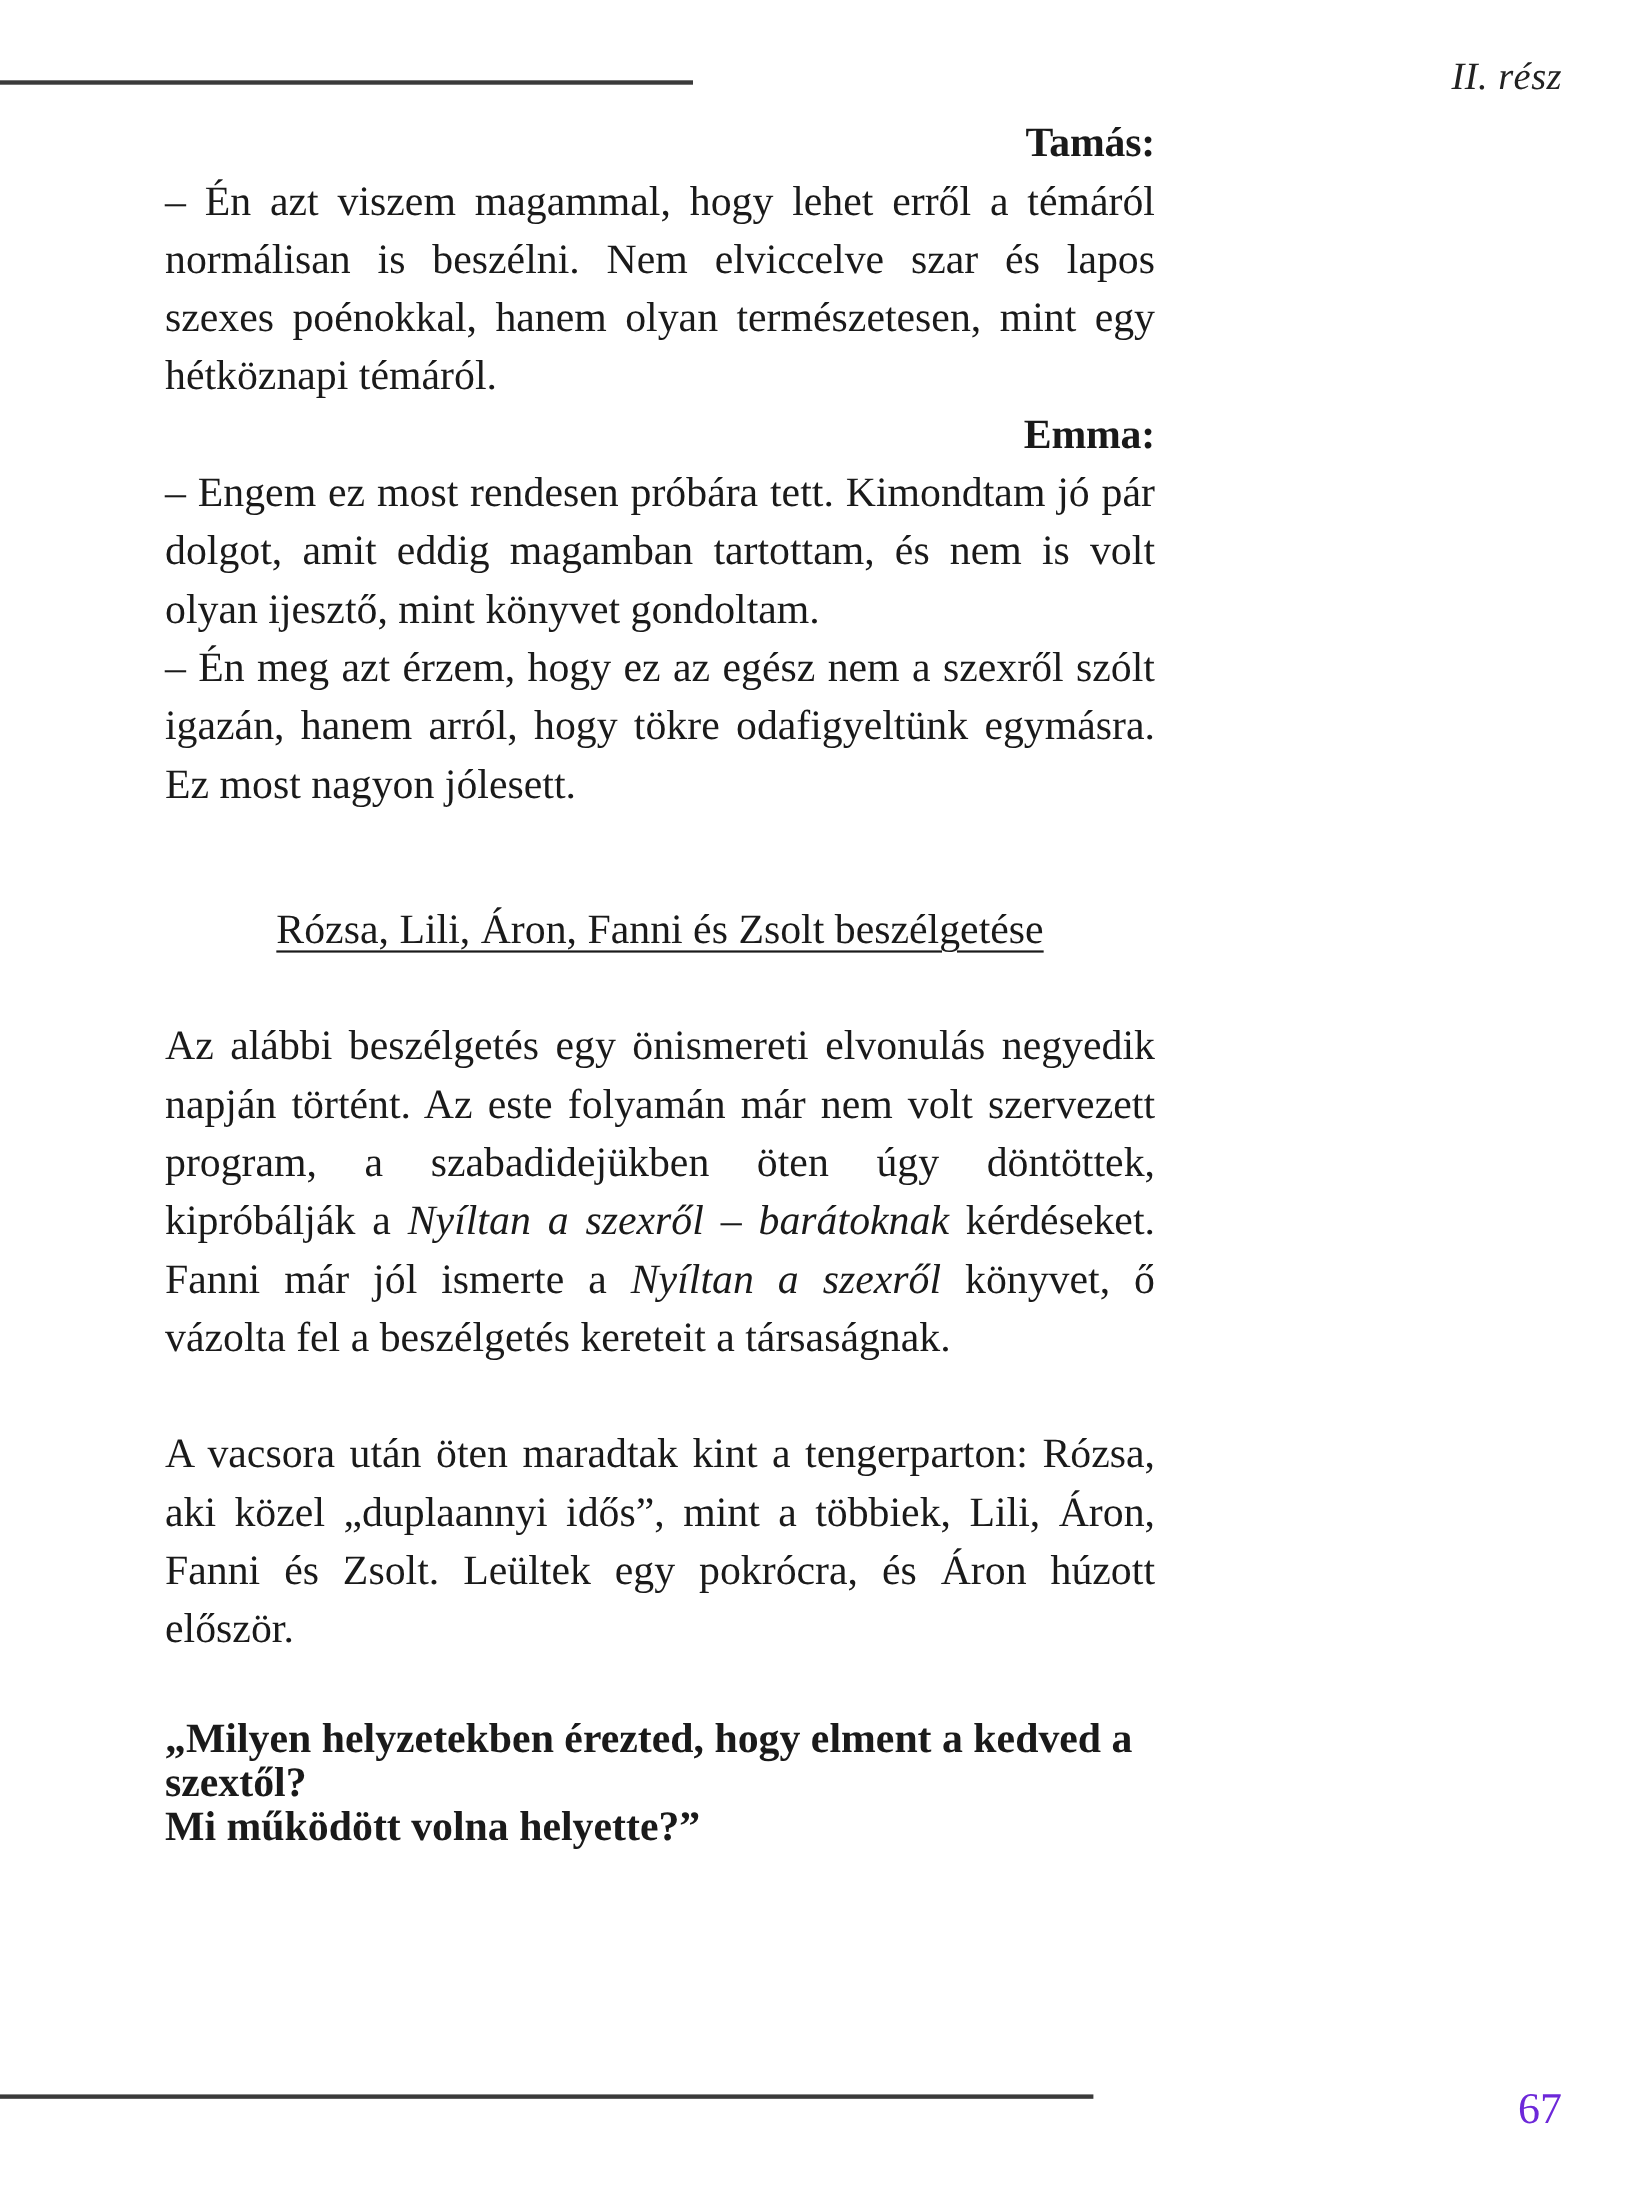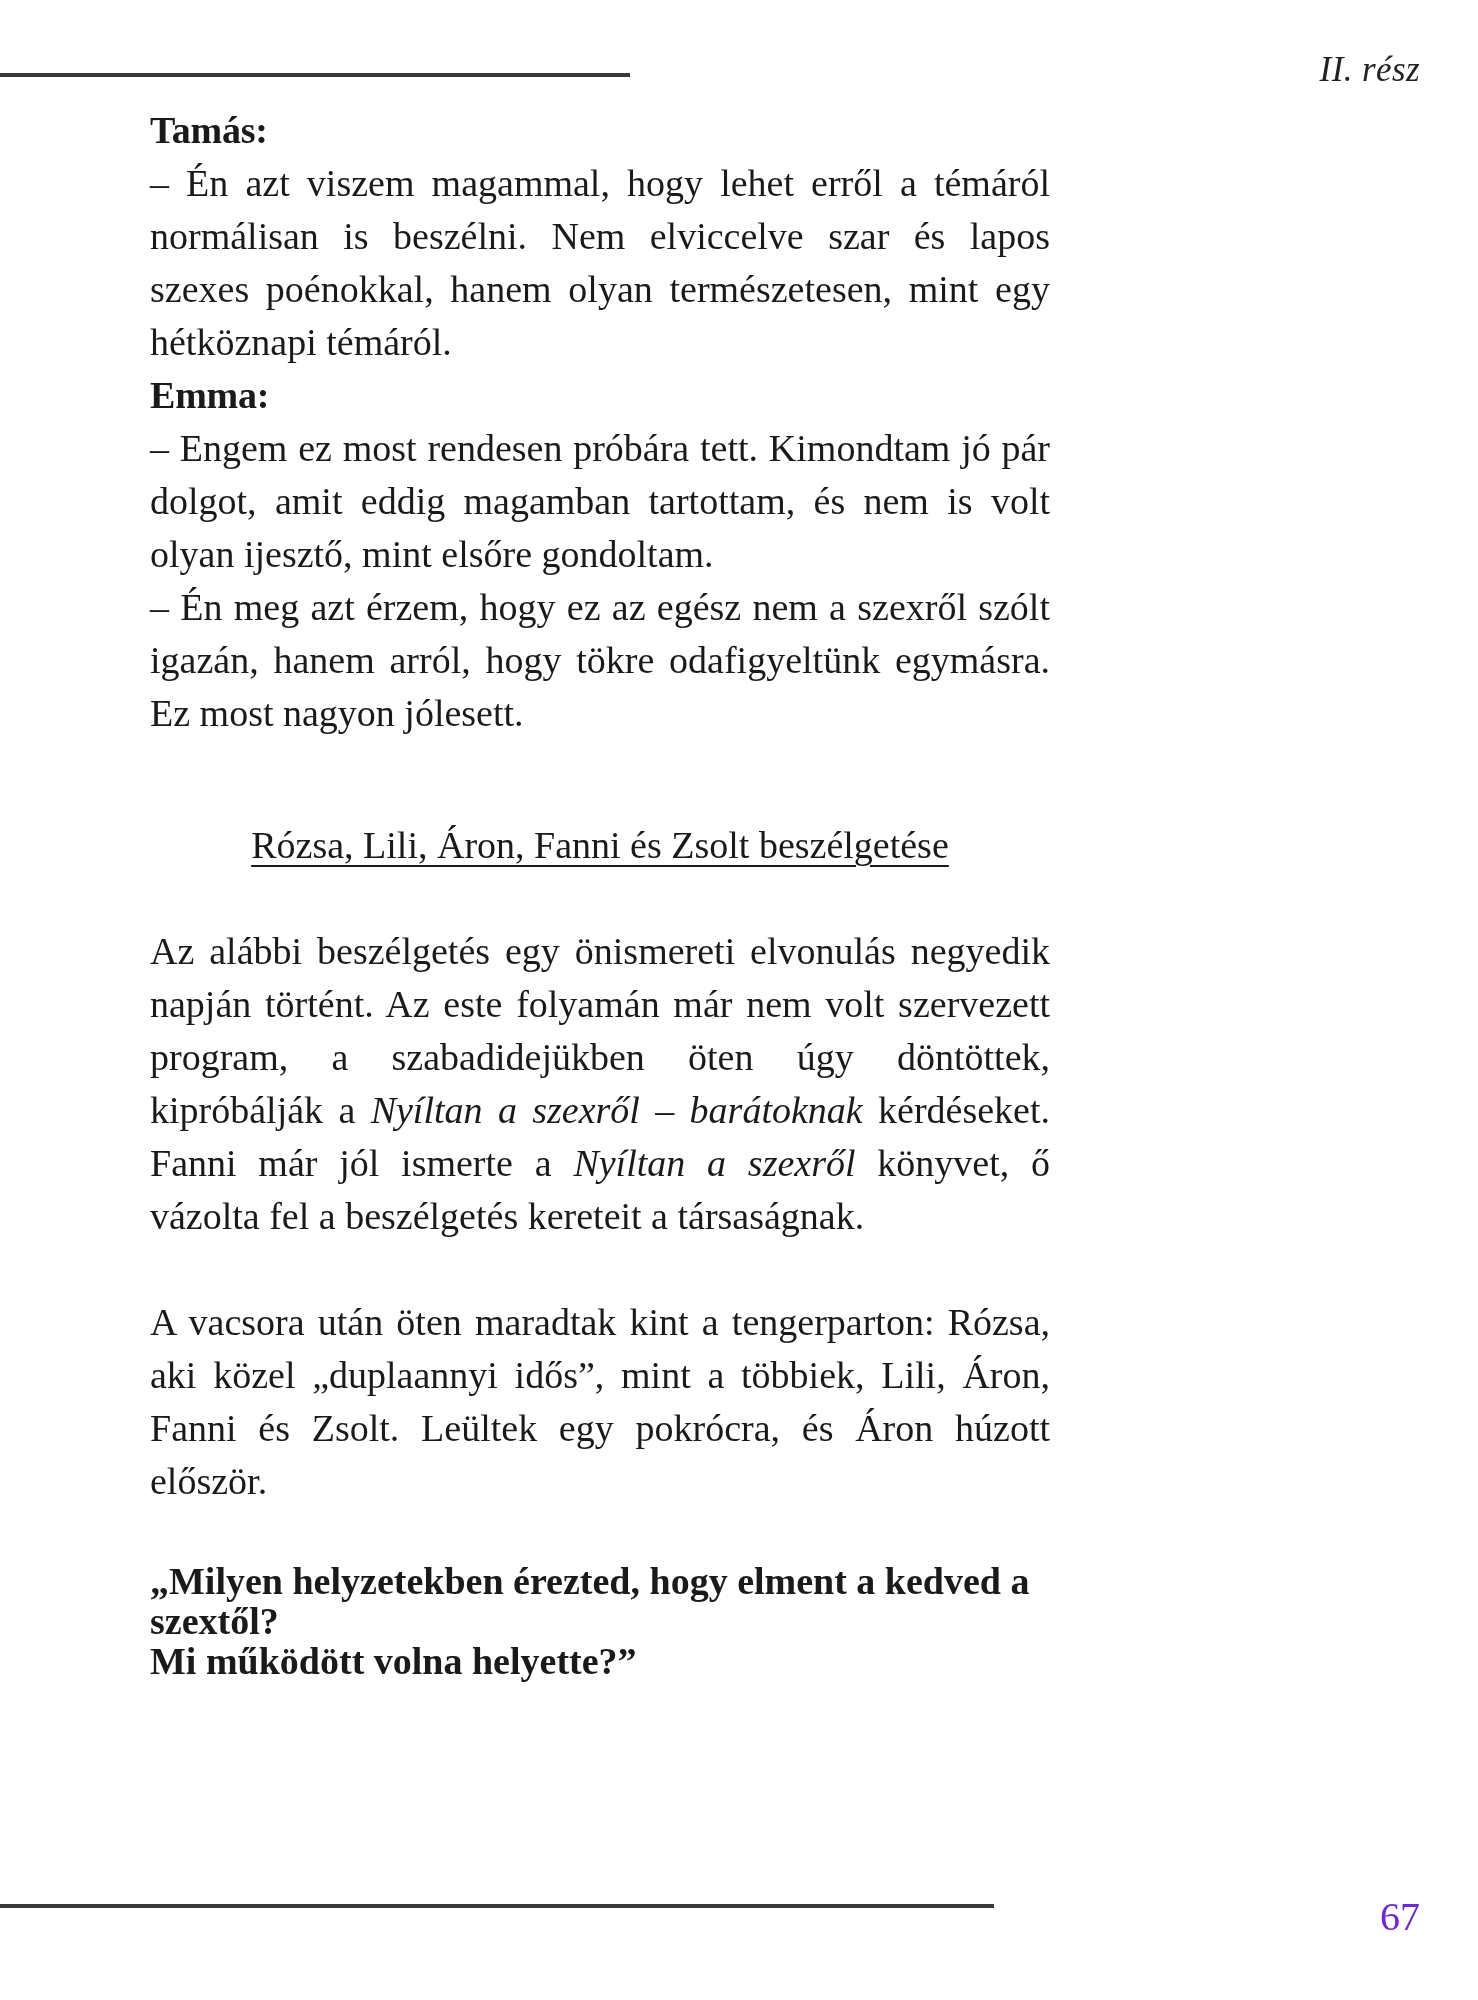--- a/index.html
+++ b/index.html
@@ -57,20 +57,21 @@
     left: 150px;
     top: 104px;
     width: 900px;
   }
 
   .speaker {
     font-weight: bold;
     font-size: 38px;
     line-height: 53px;
     letter-spacing: -0.2px;
+    text-align: right;
   }
 
   .dialogue {
     font-size: 38px;
     line-height: 53px;
     text-align: justify;
     text-justify: inter-word;
     margin: 0;
     hyphens: manual;
   }
@@ -152,21 +153,21 @@
 
   <div class="content">
 
     <div>
       <div class="speaker">Tamás:</div>
       <p class="dialogue">– Én azt viszem magammal, hogy lehet erről a témáról normálisan is beszélni. Nem elviccelve szar és lapos szexes poénokkal, hanem olyan természetesen, mint egy hétköznapi témáról.</p>
     </div>
 
     <div>
       <div class="speaker">Emma:</div>
-      <p class="dialogue">– Engem ez most rendesen próbára tett. Kimondtam jó pár dolgot, amit eddig magamban tartottam, és nem is volt olyan ijesztő, mint elsőre gondoltam.</p>
+      <p class="dialogue">– Engem ez most rendesen próbára tett. Kimondtam jó pár dolgot, amit eddig magamban tartottam, és nem is volt olyan ijesztő, mint könyvet gondoltam.</p>
     </div>
 
     <div>
       <p class="dialogue">– Én meg azt érzem, hogy ez az egész nem a szexről szólt igazán, hanem arról, hogy tökre odafigyeltünk egymásra. Ez most nagyon jólesett.</p>
     </div>
 
     <div class="para-gap"></div>
     <div class="gap-small"></div>
 
     <div class="section-heading">

